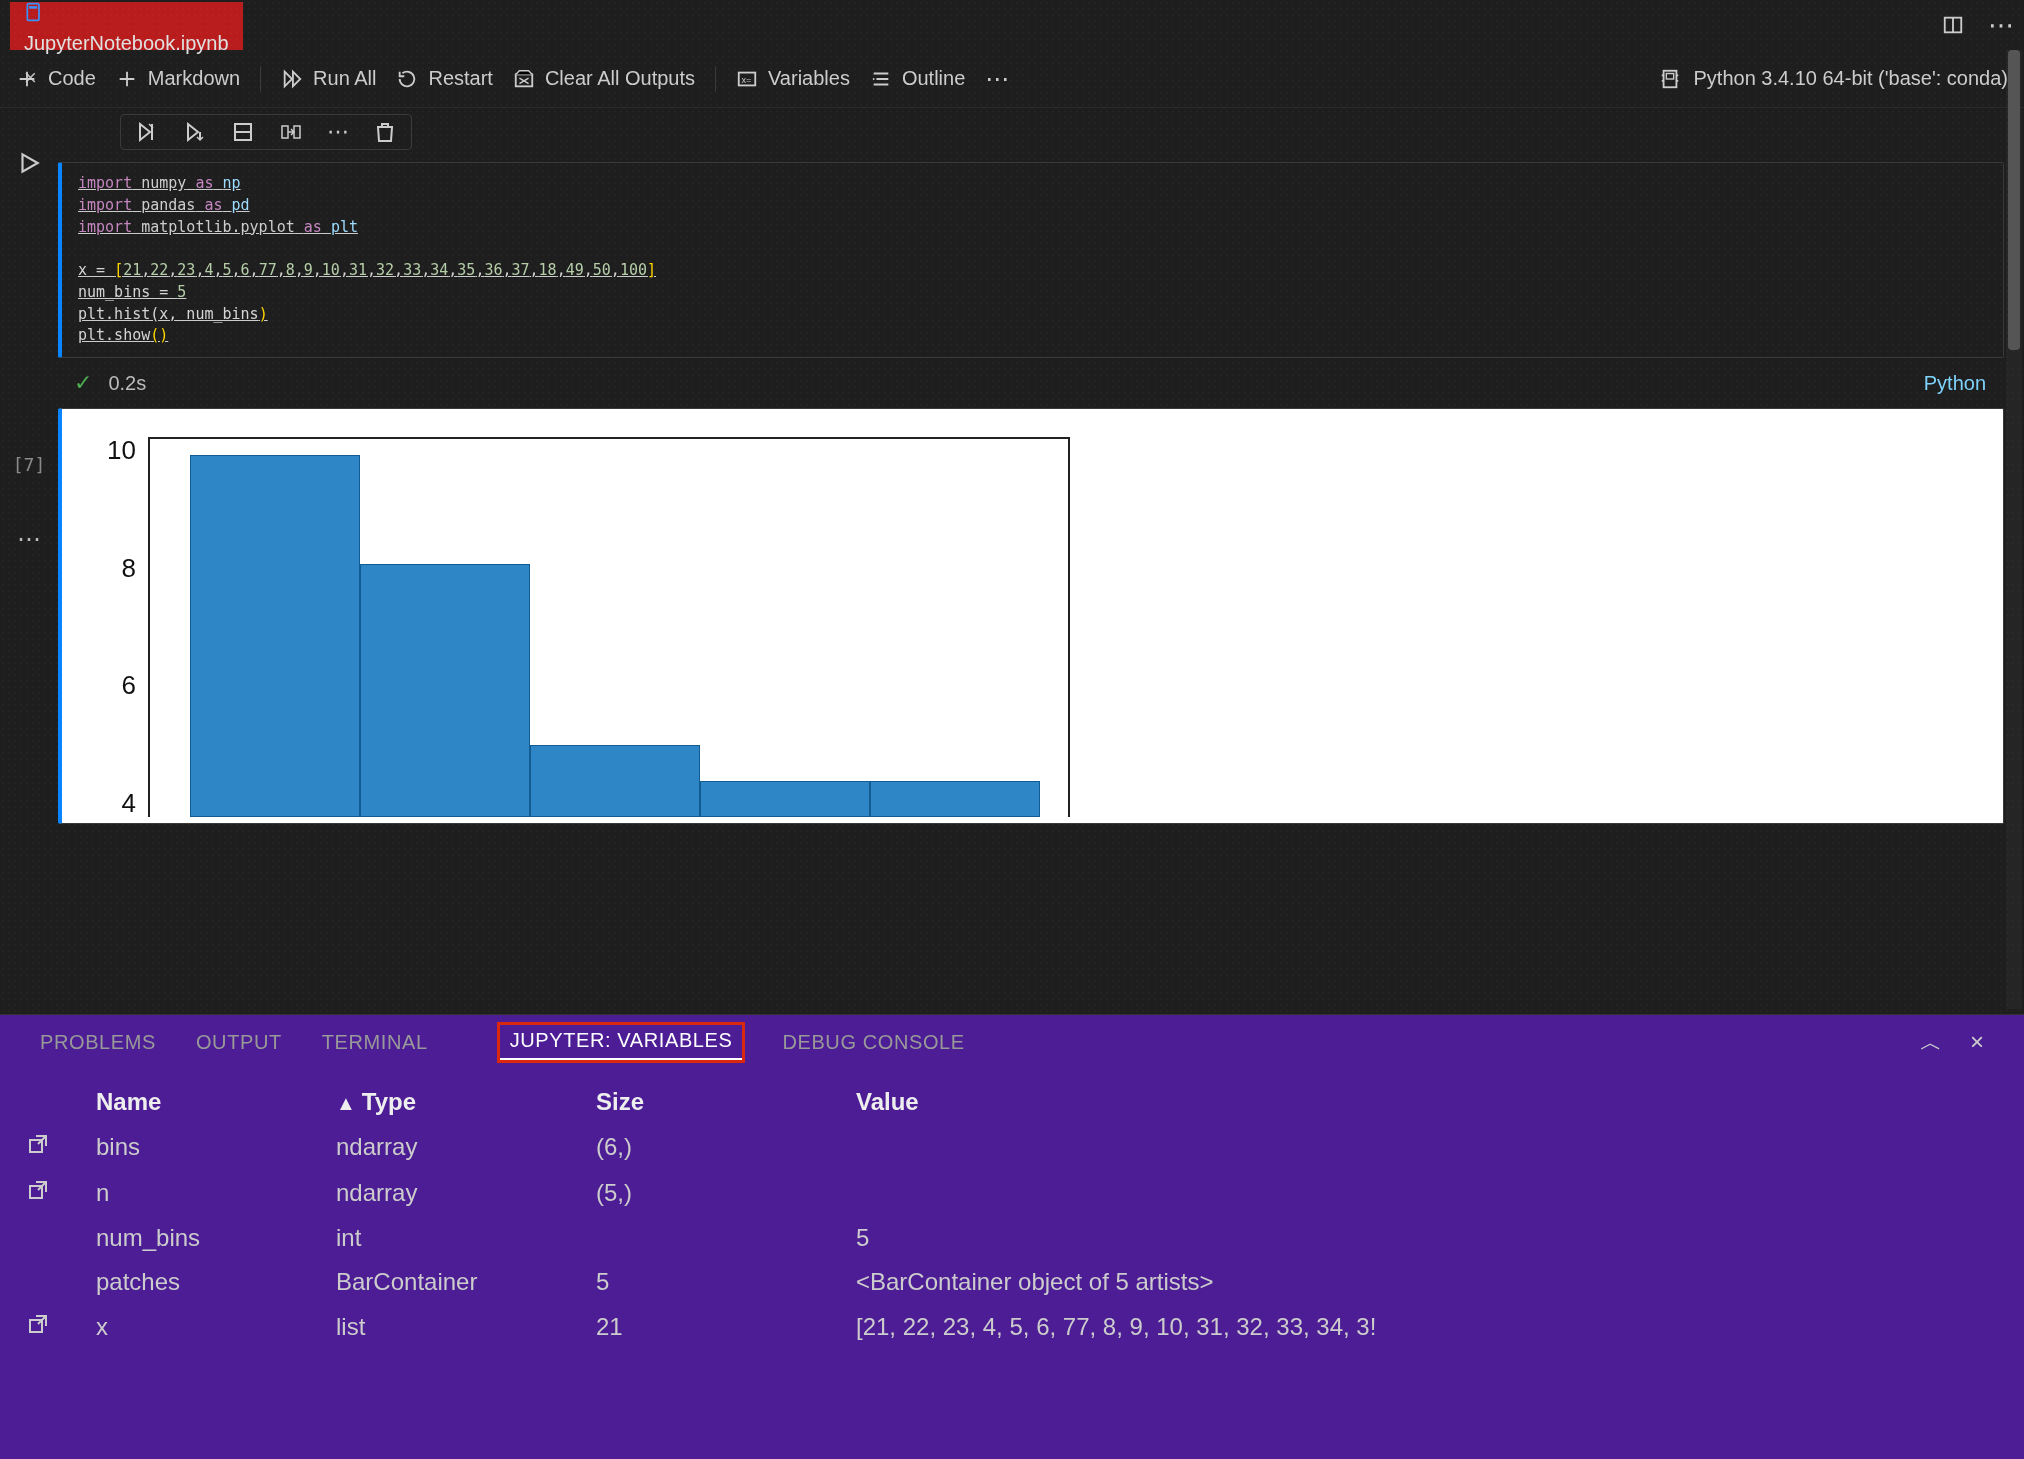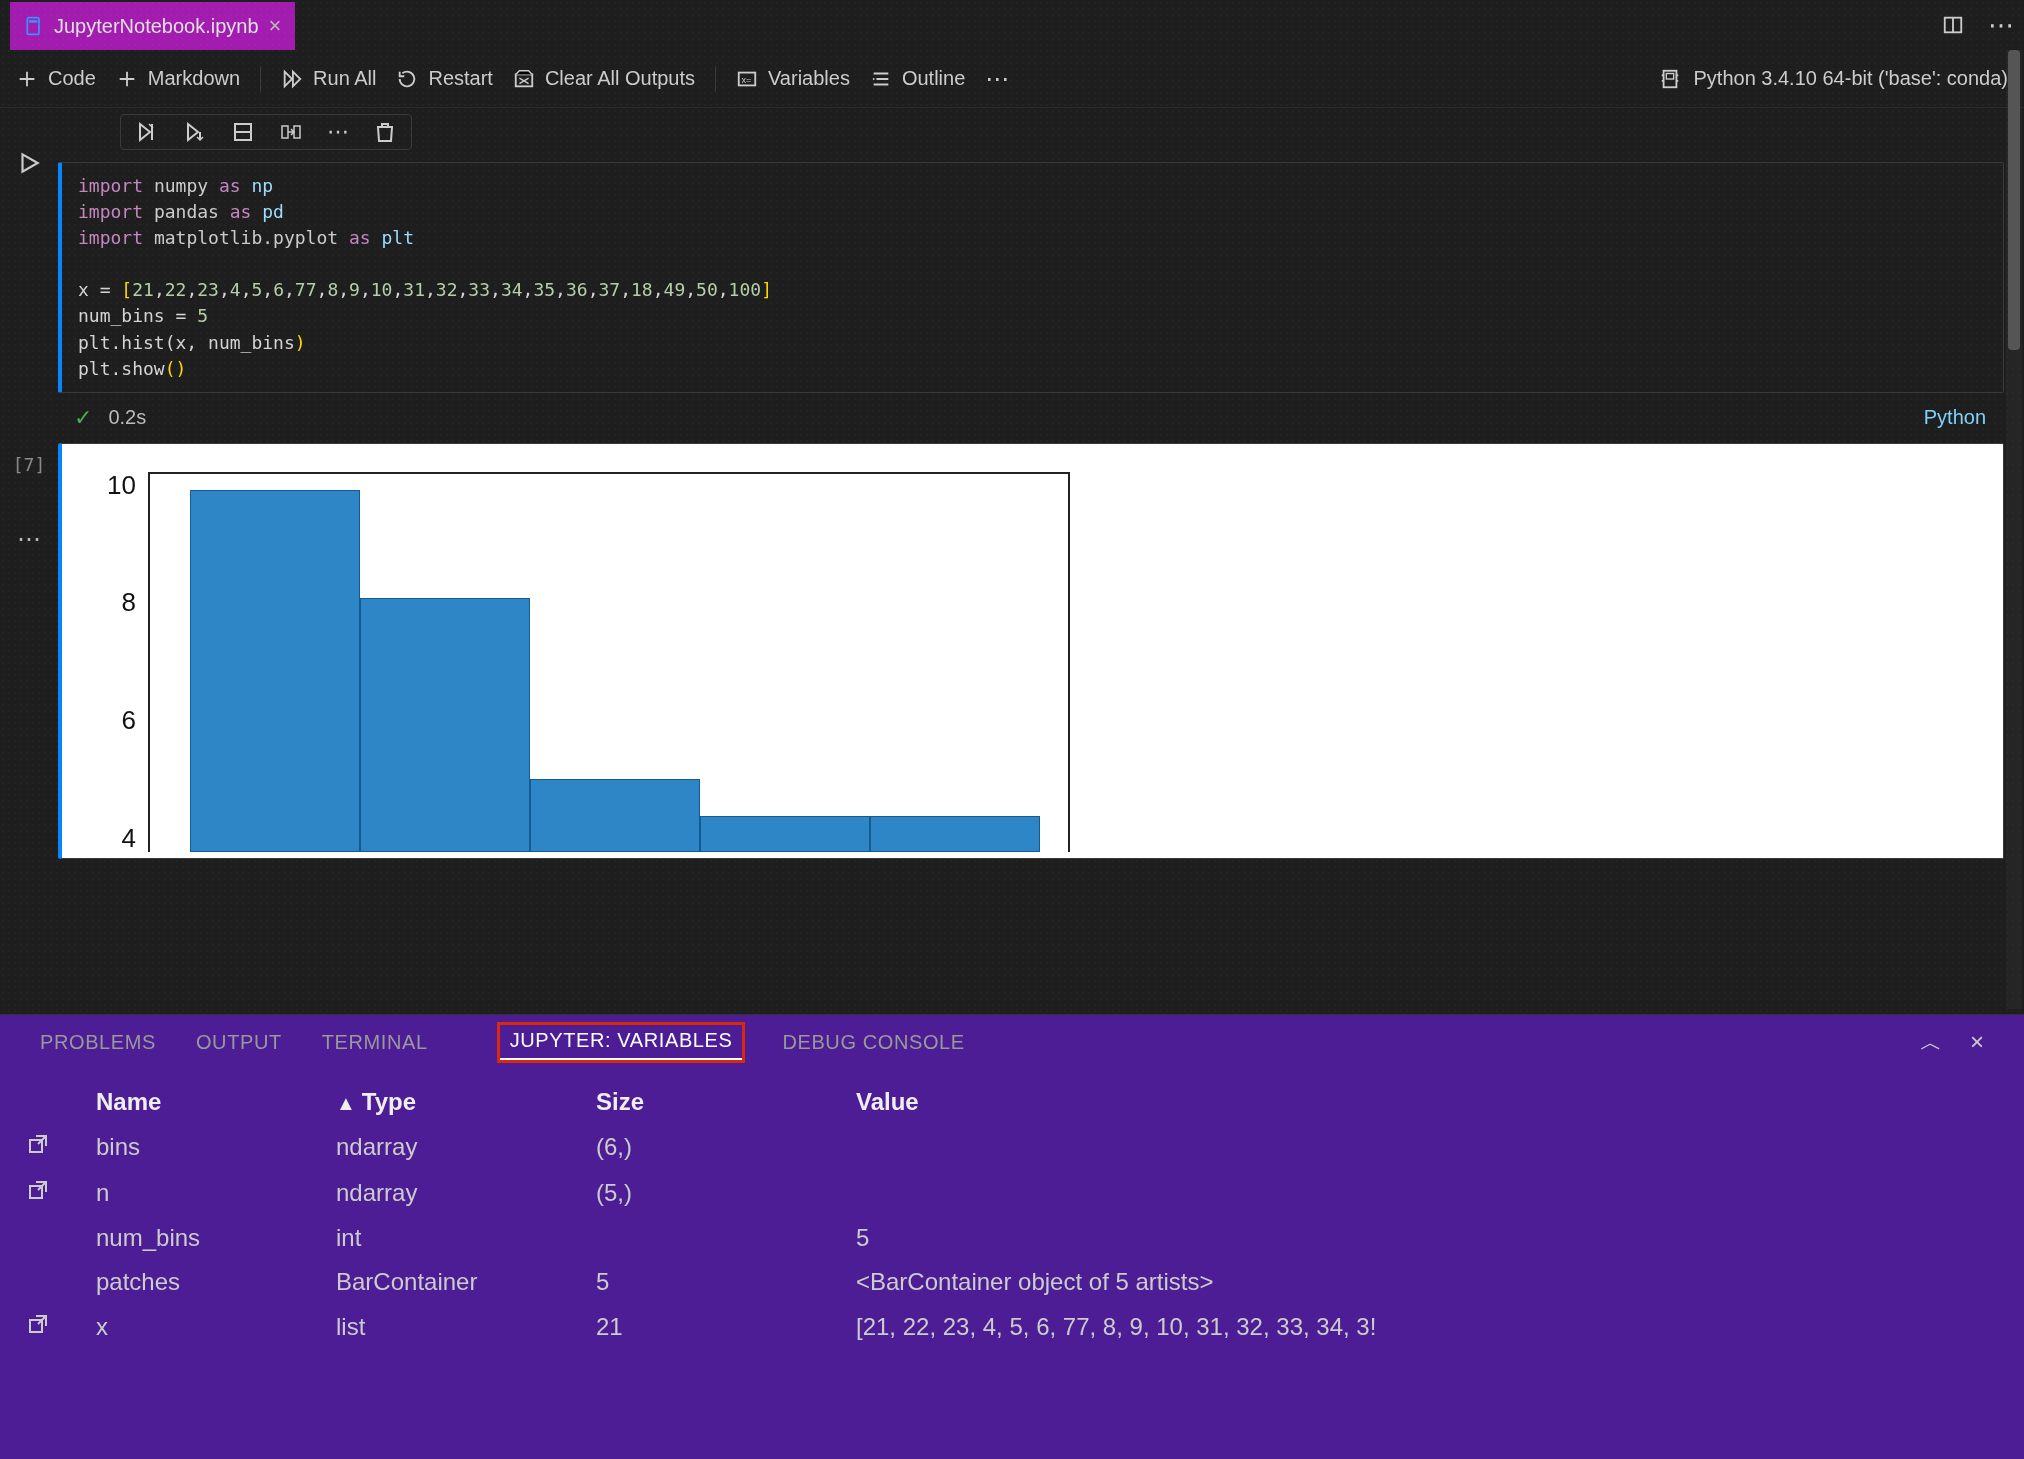--- a/index.html
+++ b/index.html
@@ -8,22 +8,22 @@
     font-family:"Segoe UI",Arial,sans-serif; font-size:20px;
     width:2024px; height:1459px; overflow:hidden; position:relative;
   }
   
   body::before{
     content:""; position:absolute; inset:0;
     background-image:radial-gradient(rgba(255,255,255,0.10) 1px, transparent 1px);
     background-size:6px 6px; opacity:0.22; pointer-events:none;
   }
   .top-row{display:flex;align-items:center;height:50px;padding:0 10px;}
-  .tab{display:flex;align-items:center;gap:10px;padding:0 14px;height:50px;
-    background:#a21caf;border-top:2px solid transparent;}
+  .tab{display:flex;align-items:flex-start;gap:10px;padding:0 14px;height:50px;
+    background:#b91c1c;border-top:2px solid transparent;flex-direction:column;}
   .tab.active{border-top-color:#1e1e1e;}
   .file-icon{width:20px;height:20px;display:inline-block;}
   .file-icon svg{width:20px;height:20px;}
   .tab-title{color:#e0e0e0;}
   .close-x{color:#bbb;font-size:22px;}
   .top-right{margin-left:auto;display:flex;gap:24px;align-items:center;color:#ccc;}
   .toolbar{display:flex;align-items:center;gap:20px;padding:10px 16px;height:58px;
     border-bottom:1px solid #2a2a2a;}
   .tb-item{display:flex;align-items:center;gap:10px;color:#ccc;cursor:pointer;}
   .tb-sep{width:1px;height:26px;background:#3a3a3a;}
@@ -35,22 +35,22 @@
   .gutter{width:58px;display:flex;flex-direction:column;align-items:center;
     padding-top:36px;gap:8px;color:#888;}
   .run-tri{width:26px;height:26px;}
   .exec-num{font-family:Consolas,monospace;font-size:18px;color:#8a8a8a;margin-top:270px;}
   .elips{margin-top:42px;color:#bbb;font-size:24px;}
   .content{flex:1;display:flex;flex-direction:column;gap:10px;padding-right:20px;}
   .cell-toolbar{display:flex;gap:24px;align-items:center;padding:4px 14px;
     border:1px solid #3a3a3a;border-radius:4px;align-self:flex-start;margin-left:62px;margin-bottom:2px;}
   .cell-toolbar .ico{width:24px;height:24px;}
   .code-cell{border:1px solid #3a3a3a;border-radius:2px;padding:10px 16px;
-    font-family:Consolas,monospace;font-size:18px;line-height:1.45;position:relative;
-    border-left:4px solid #0a84ff;white-space:pre;}
+    font-family:Consolas,monospace;font-size:15px;line-height:1.45;position:relative;
+    border-left:4px solid #0a84ff;white-space:pre;text-decoration:underline;}
   .kw{color:#c586c0;} .mod{color:#ccc;} .as{color:#c586c0;}
   .id{color:#9cdcfe;} .n{color:#b5cea8;} .p{color:#d4d4d4;}
   .br{color:#ffd700;}
   .meta-row{display:flex;align-items:center;gap:16px;padding:2px 16px;
     font-size:20px;color:#bbb;}
   .meta-row .ok{color:#4caf50;font-size:22px;}
   .meta-row .lang{margin-left:auto;color:#7dd3fc;padding-right:2px;}
   .output-cell{background:#ffffff;border:1px solid #3a3a3a;border-radius:2px;
     border-left:4px solid #0a84ff;padding:10px 18px 0 18px;height:416px;overflow:hidden;}
   .chart{position:relative;width:1000px;height:400px;display:flex;}

